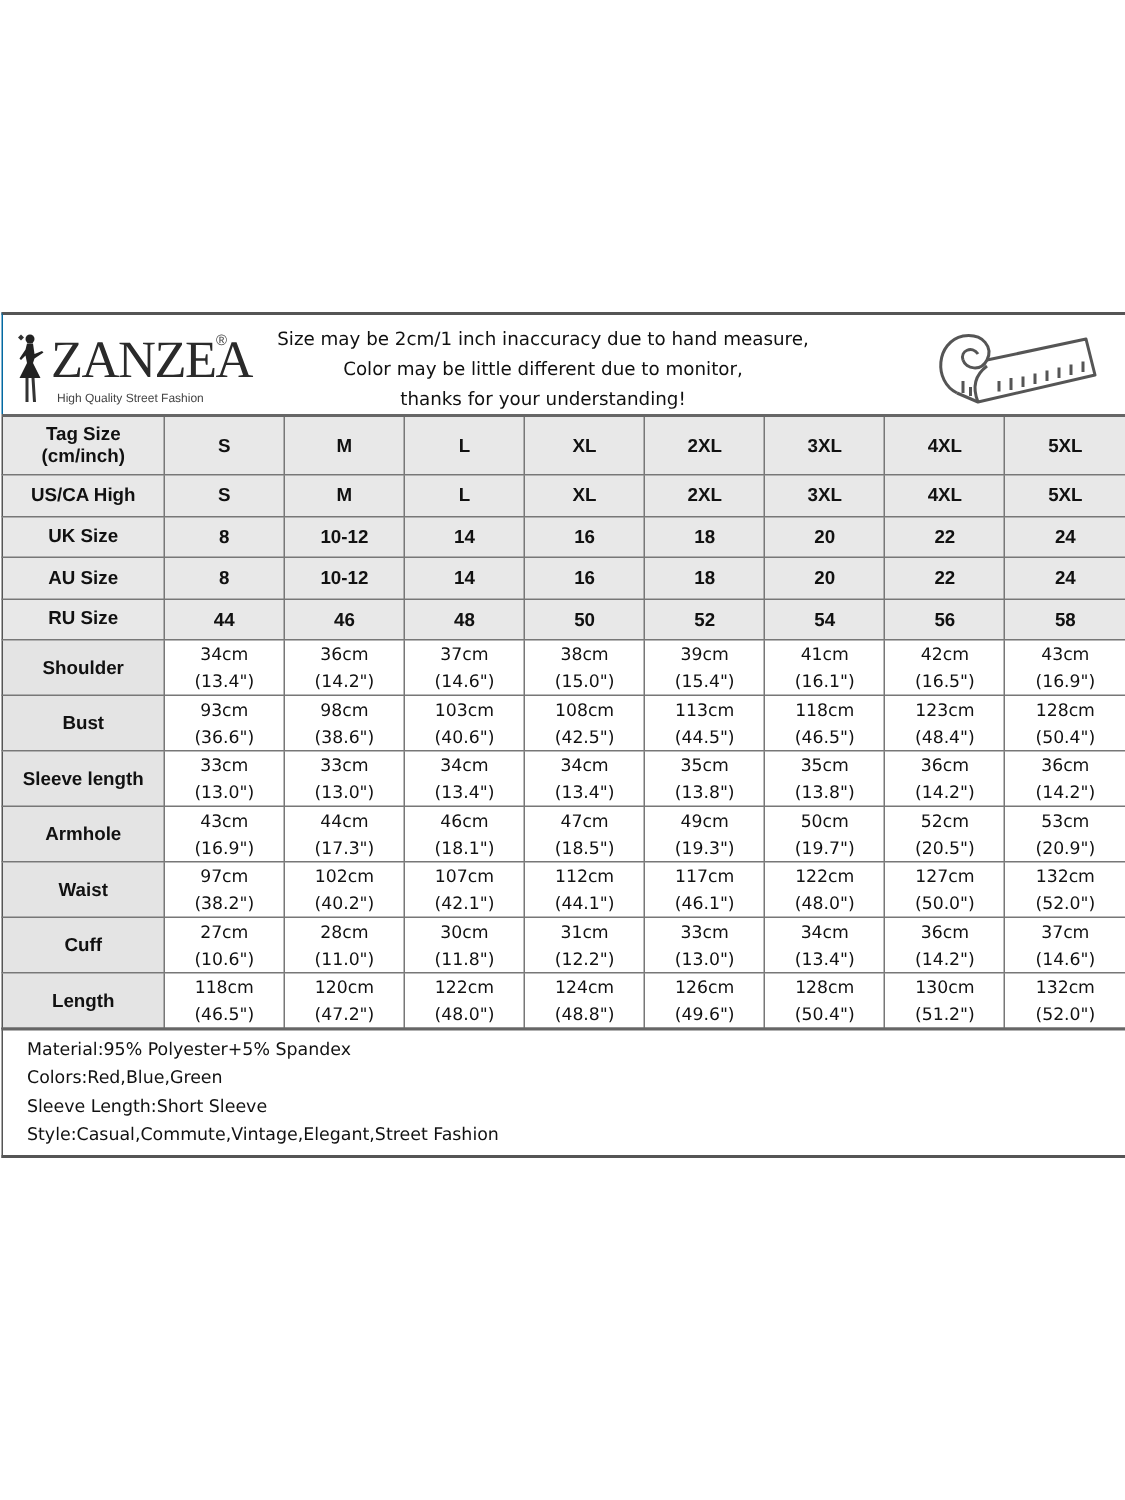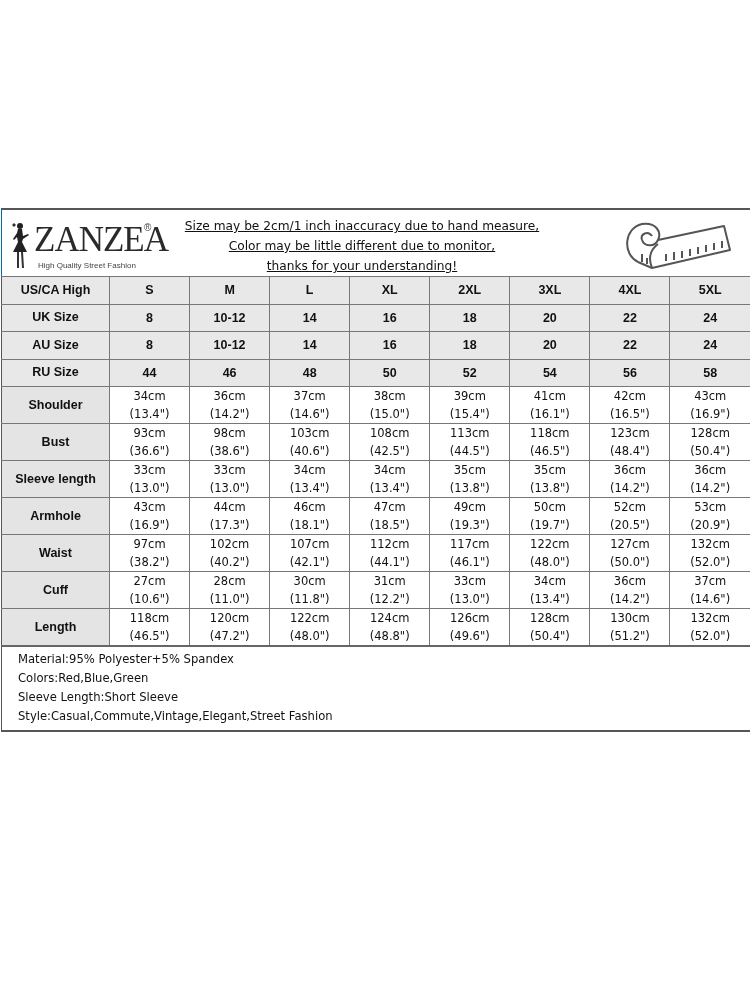--- a/index.html
+++ b/index.html
@@ -7,21 +7,21 @@
 
   .sheet { position: absolute; left: 1px; top: 208px; width: 749px; }
 
   .header { position: relative; height: 68px; border-top: 2px solid #555; border-left: 1px solid #0369a1; box-sizing: border-box; background: #fff; }
   .logo { position: absolute; left: 6px; top: 8px; width: 150px; height: 56px; }
   .logo-figure { position: absolute; left: 2px; top: 4px; width: 22px; height: 48px; }
   .logo-word { position: absolute; left: 26px; top: 4px; font-family: "Liberation Serif", serif; font-size: 35px; letter-spacing: -1px; color: #2a2a2a; line-height: 36px; font-weight: normal; }
   .logo-reg { position: absolute; left: 136px; top: 4px; font-size: 10px; color: #444; }
   .logo-tagline { position: absolute; left: 30px; top: 43px; font-size: 8px; color: #444; white-space: nowrap; text-align: center; }
 
-  .notice { position: absolute; left: 180px; top: 6px; width: 360px; text-align: center; font-family: "DejaVu Sans", sans-serif; font-size: 12.2px; line-height: 20px; color: #111; text-decoration: underline; }
+  .notice { position: absolute; left: 180px; top: 6px; width: 360px; text-align: center; font-family: "DejaVu Sans", sans-serif; font-size: 12.2px; line-height: 20px; color: #111; }
   .tape-icon { position: absolute; left: 616px; top: 4px; width: 120px; height: 62px; }
 
   table.sizes { border-collapse: collapse; width: 749px; table-layout: fixed; }
   table.sizes td { border: 1.5px solid #777; text-align: center; padding: 0; }
   table.sizes tr.top td { border-top: 2px solid #666; }
   table.sizes td:first-child { border-left: 1px solid #555; }
   table.sizes td:last-child { border-right: none; }
 
   .size-row td { height: 26.5px; background: #e8e8e8; font-weight: bold; font-size: 12.5px; }
   .size-row td.label { font-size: 12.5px; line-height: 15px; }
@@ -70,20 +70,34 @@
         <col>
         <col>
         <col>
         <col>
         <col>
         <col>
         <col>
         <col>
     </colgroup>
     <tbody id="size-tbody">
+      <tr class="size-row tall top">
+        <td class="label">
+          <div>Tag Size</div>
+          <div>(cm/inch)</div>
+        </td>
+        <td>S</td>
+        <td>M</td>
+        <td>L</td>
+        <td>XL</td>
+        <td>2XL</td>
+        <td>3XL</td>
+        <td>4XL</td>
+        <td>5XL</td>
+      </tr>
     <tr class="size-row">
           <td class="label">US/CA High</td>
           <td>S</td>
           <td>M</td>
           <td>L</td>
           <td>XL</td>
           <td>2XL</td>
           <td>3XL</td>
           <td>4XL</td>
           <td>5XL</td>

